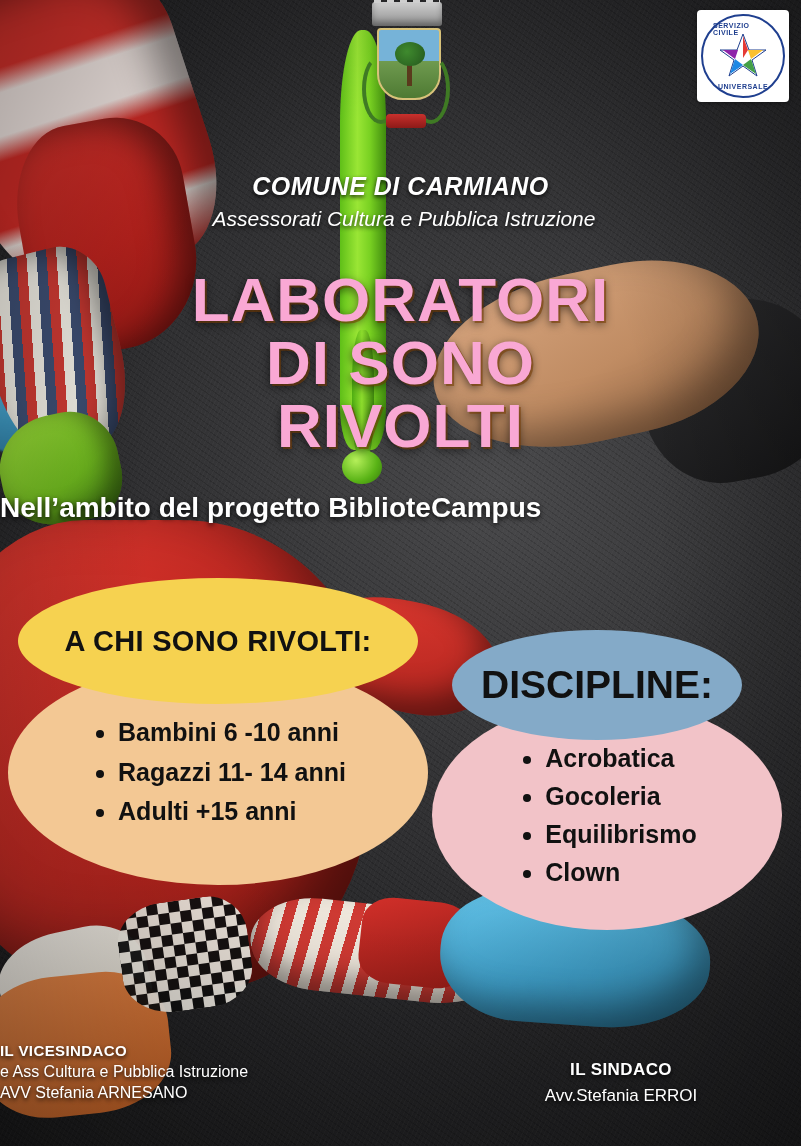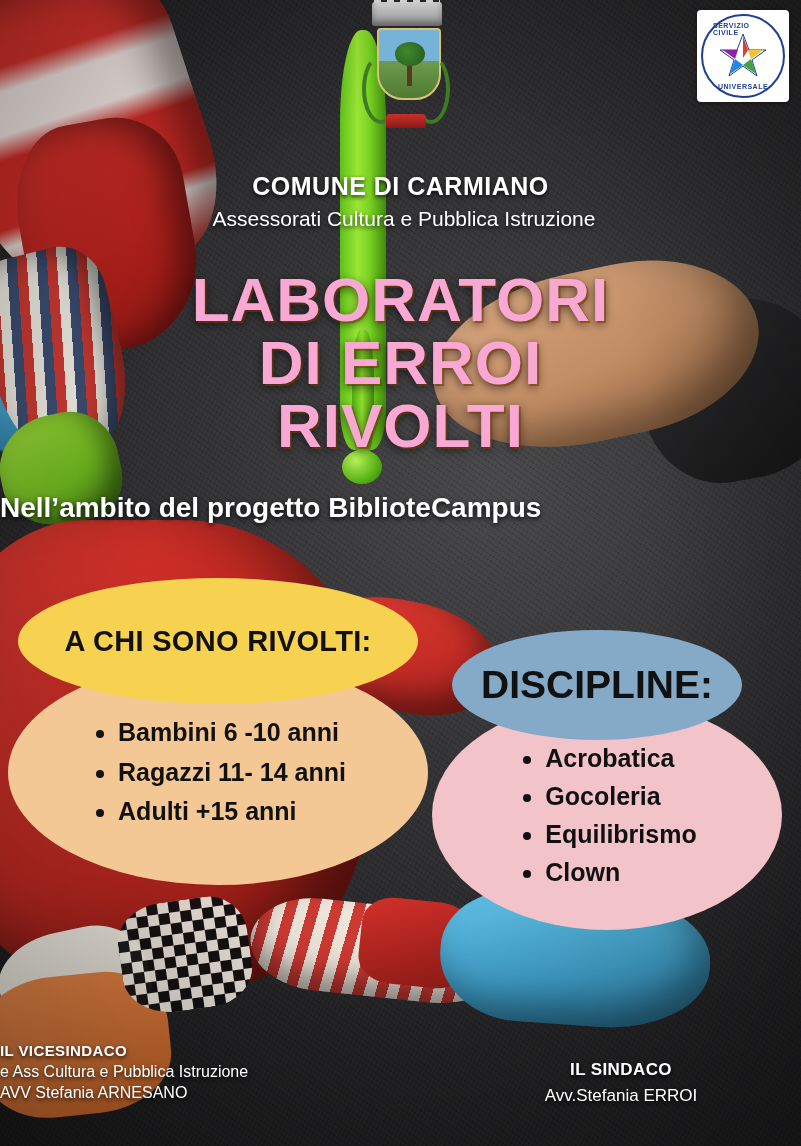--- a/index.html
+++ b/index.html
@@ -308,20 +308,21 @@
     left: 50%; top: 50%;
     transform-origin: 0 0;
   }
 
   
   .header-block {
     position: absolute;
     left: 0; right: 0; top: 172px;
     text-align: center;
     color: #fff;
+    font-style: italic;
   }
   .comune {
     font-size: 25px;
     font-weight: bold;
     letter-spacing: .5px;
     text-shadow: 0 2px 4px rgba(0,0,0,.8);
     margin: 0 0 6px 0;
   }
   .assessorati {
     font-size: 21px;
@@ -508,21 +509,21 @@
     </div>
   </div>
 
   <div class="header-block">
     <div class="comune">COMUNE DI CARMIANO</div>
     <div class="assessorati">Assessorati Cultura e  Pubblica Istruzione</div>
   </div>
 
   <div class="title">
     <span class="l2">LABORATORI</span>
-    <span class="l2">DI ERROI</span>
+    <span class="l2">DI SONO</span>
     <span class="l2">RIVOLTI</span>
   </div>
 
   <div class="subtitle">Nell’ambito del progetto BiblioteCampus</div>
 
   <div class="blob blob-peach">
     <ul class="list-left">
       <li>Bambini 6 -10 anni</li>
       <li>Ragazzi 11- 14 anni</li>
       <li>Adulti +15 anni</li>

